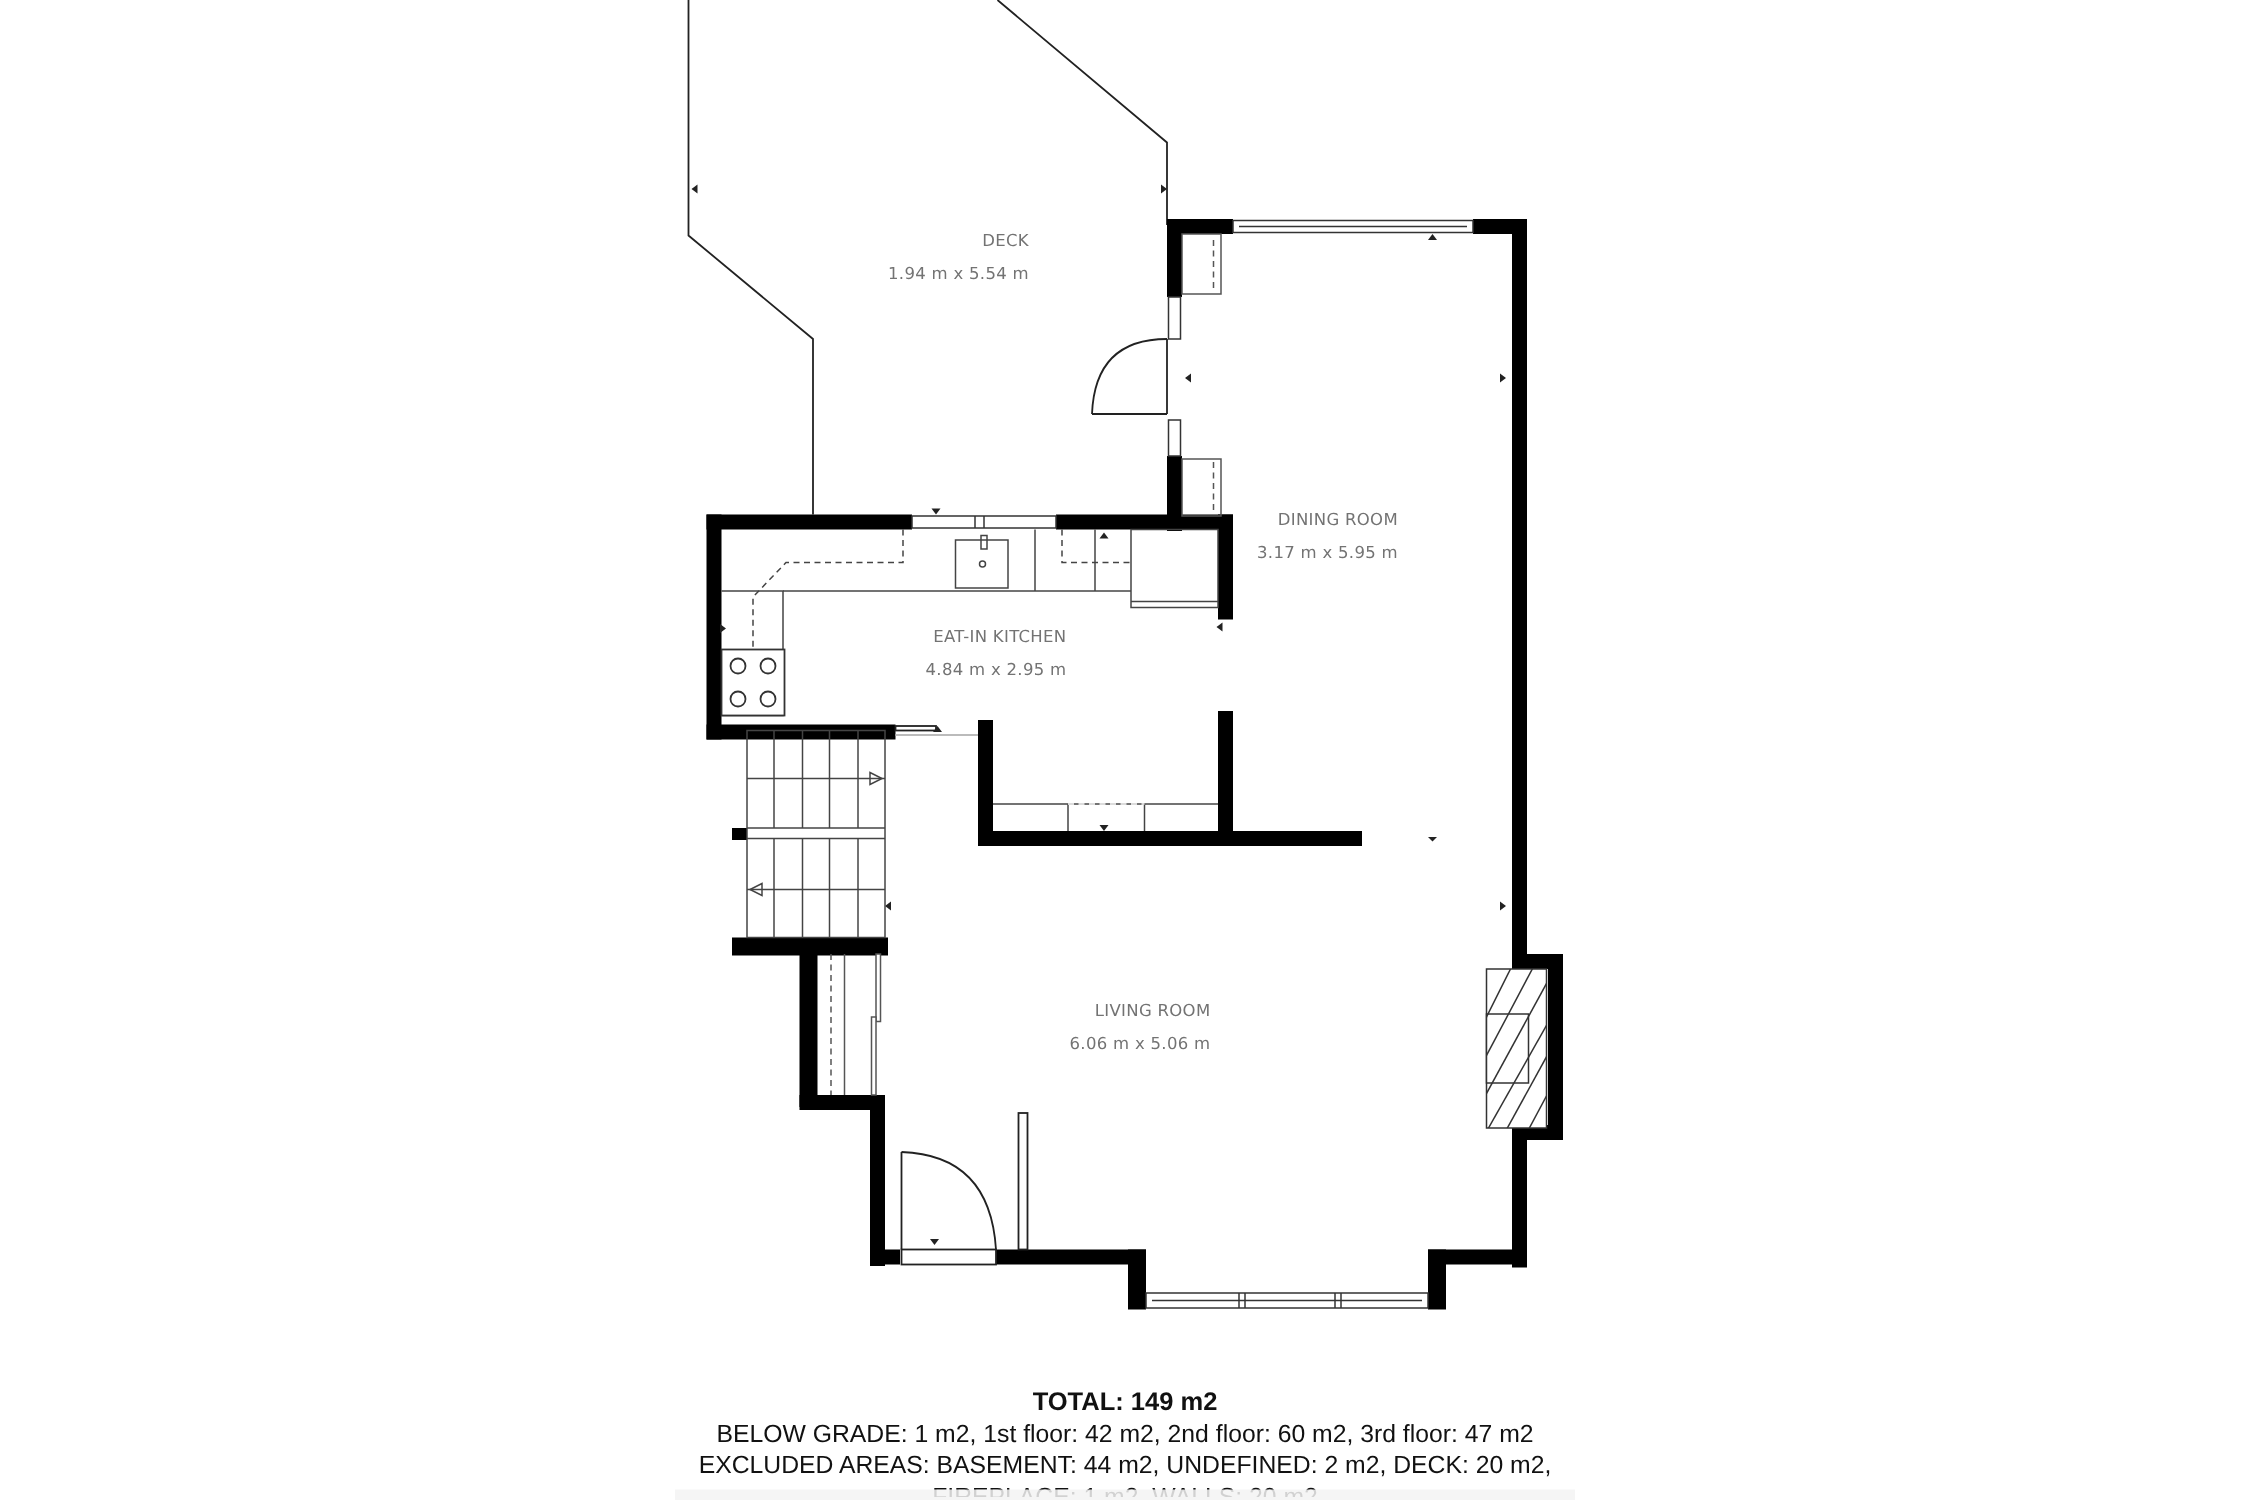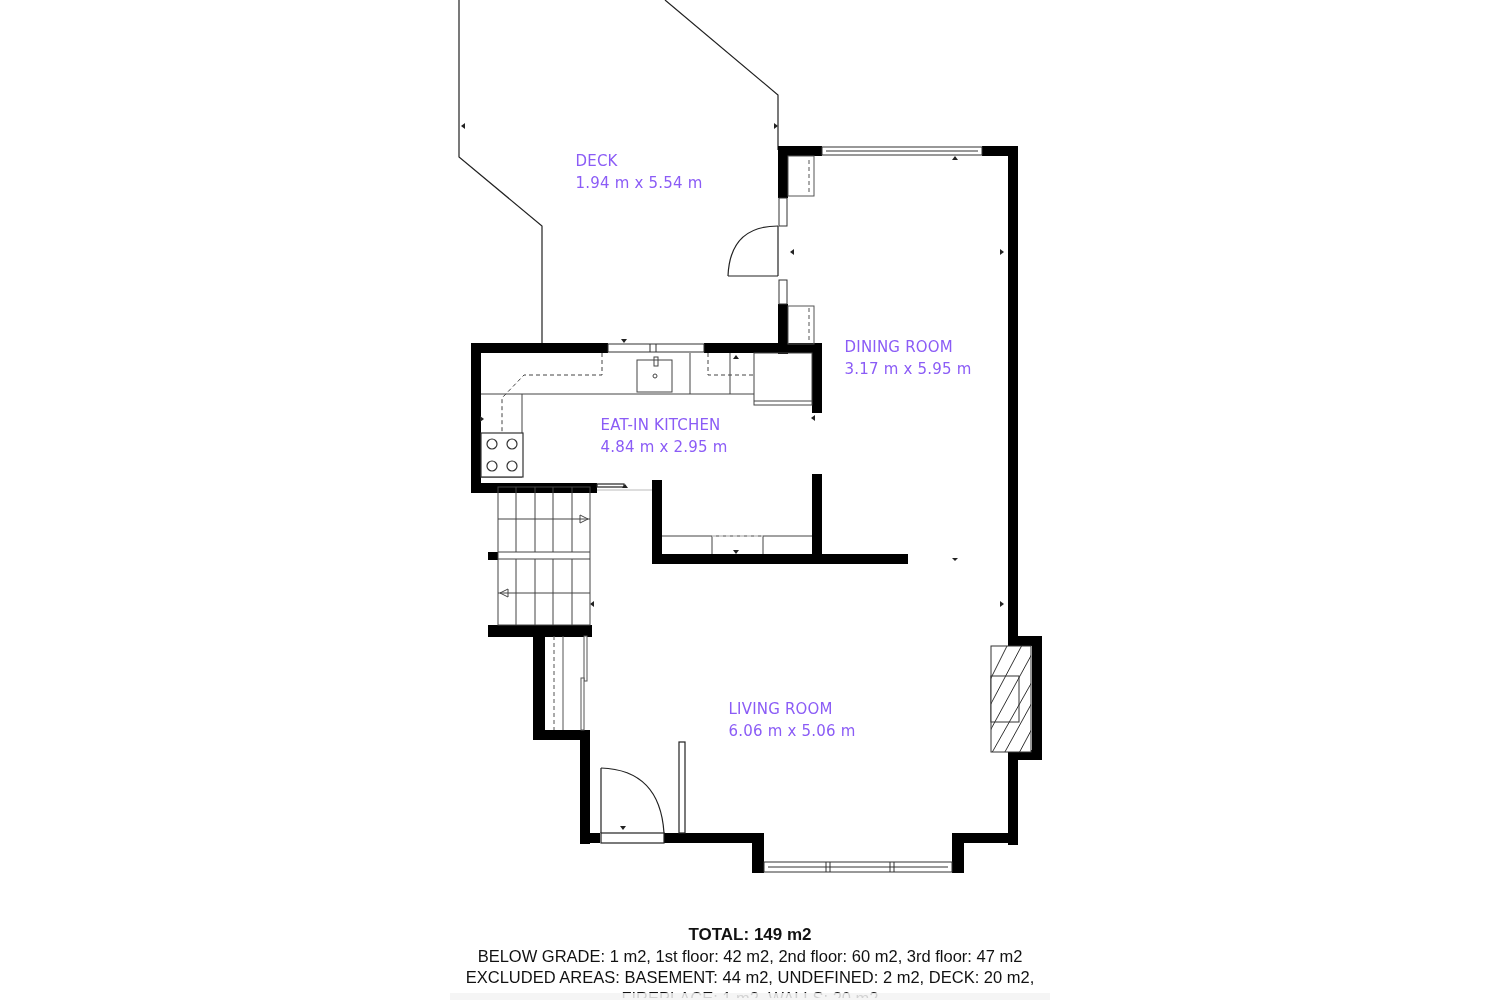--- a/index.html
+++ b/index.html
@@ -1,18 +1,18 @@
 <!DOCTYPE html>
 <html><head>
 <meta charset="utf-8">
 <style>
   html, body { margin: 0; padding: 0; background: #ffffff; }
   body { width: 1500px; height: 1000px; position: relative; overflow: hidden; font-family: "Liberation Sans", sans-serif; }
   #plan { position: absolute; left: 0; top: 0; width: 1500px; height: 1000px; }
-  .room-label { position: absolute; text-align: left; color: #8b5cf6; font-family: "DejaVu Sans", sans-serif; font-size: 15px; line-height: 22px; transform: translateX(-50%); white-space: nowrap; letter-spacing: 0.2px; }
+  .room-label { position: absolute; text-align: right; color: #737373; font-family: "DejaVu Sans", sans-serif; font-size: 11px; line-height: 22px; transform: translateX(-50%); white-space: nowrap; letter-spacing: 0.2px; }
   .summary { position: absolute; left: 0; width: 1500px; top: 924px; text-align: center; color: #111; font-family: "Liberation Sans", sans-serif; }
   .summary .total { font-weight: bold; font-size: 17px; line-height: 22px; }
   .summary .line { font-size: 16.5px; line-height: 21px; }
   .summary .line.cut { height: 10px; overflow: hidden; }
   .fade { position: absolute; left: 450px; top: 993px; width: 600px; height: 7px; background: #f3f3f3; opacity: 0.85; }
 </style>
 </head>
 <body>
 
 <svg id="plan" viewBox="0 0 1500 1000" xmlns="http://www.w3.org/2000/svg">
@@ -194,29 +194,29 @@
       <line x1="995" y1="770" x2="1050" y2="670"></line>
       <line x1="1010" y1="770" x2="1050" y2="695"></line>
     </g>
   </g>
 </svg>
 
 <div class="room-label" style="left:639px; top:150px;">
   <div>DECK</div>
   <div>1.94 m x 5.54 m</div>
 </div>
-<div class="room-label" style="left:908px; top:336px;">
+<div class="room-label" style="left:885px; top:336px;">
   <div>DINING ROOM</div>
   <div>3.17 m x 5.95 m</div>
 </div>
 <div class="room-label" style="left:664px; top:414px;">
   <div>EAT-IN KITCHEN</div>
   <div>4.84 m x 2.95 m</div>
 </div>
-<div class="room-label" style="left:792px; top:663px;margin-top:35px;">
+<div class="room-label" style="left:760px; top:663px;">
   <div>LIVING ROOM</div>
   <div>6.06 m x 5.06 m</div>
 </div>
 
 <div class="summary">
   <div class="total">TOTAL: 149 m2</div>
   <div class="line">BELOW GRADE: 1 m2, 1st floor: 42 m2, 2nd floor: 60 m2, 3rd floor: 47 m2</div>
   <div class="line">EXCLUDED AREAS: BASEMENT: 44 m2, UNDEFINED: 2 m2, DECK: 20 m2,</div>
   <div class="line cut">FIREPLACE: 1 m2, WALLS: 20 m2</div>
 </div>

